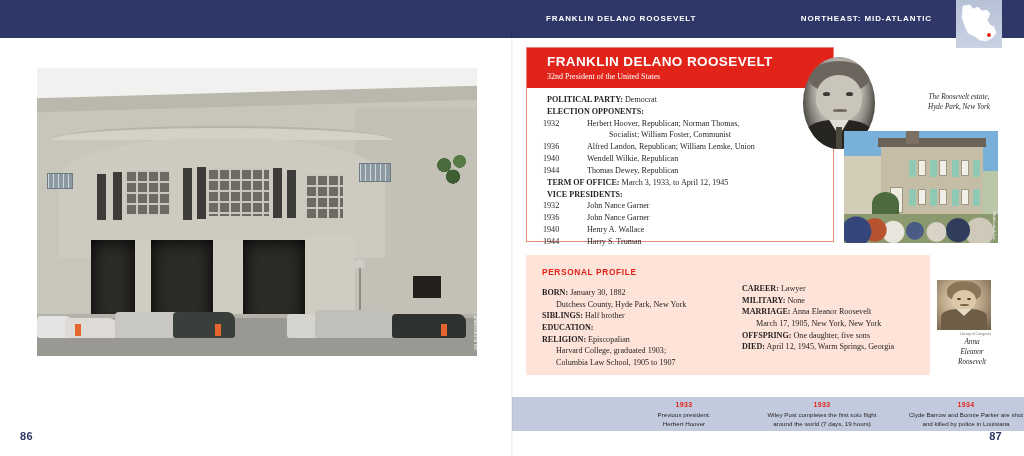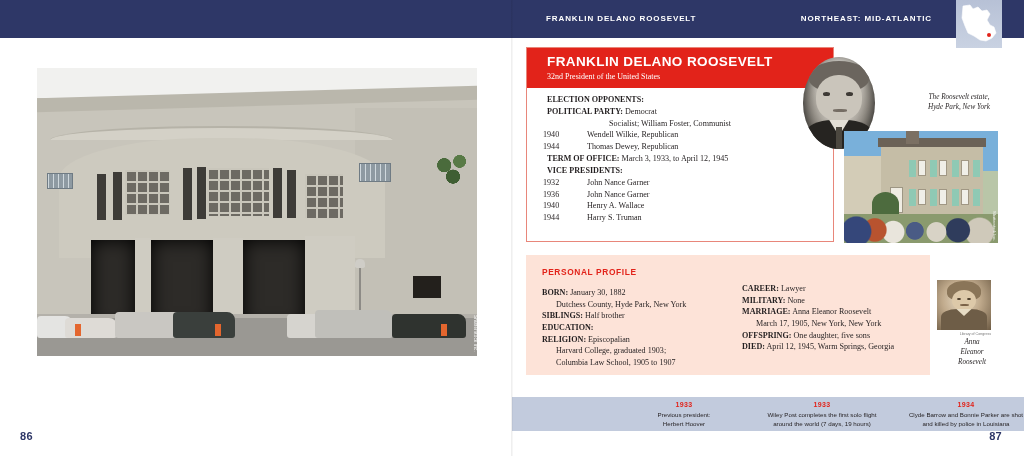--- a/index.html
+++ b/index.html
@@ -375,29 +375,35 @@
       <div class="state-dot"></div>
     </div>
 
     <div class="fact-card">
       <div class="fact-title-bar"></div>
       <div class="fact-title">FRANKLIN DELANO ROOSEVELT</div>
       <div class="fact-sub">32nd President of the United States</div>
 
       <div class="fact-body">
         <div>
-          <b>ELECTION OPPONENTS:</b>
-        </div>
-        <div>
           <b>POLITICAL PARTY:</b>
           <span>Democrat</span>
         </div>
-
+        <div>
+          <b>ELECTION OPPONENTS:</b>
+        </div>
+
+        <div class="indent ind2">
+          <span class="yr">1932</span><span>Herbert Hoover, Republican; Norman Thomas,</span>
+        </div>
         <div class="ind2" style="padding-left:62px">Socialist; William Foster, Communist</div>
 
+        <div class="indent ind2">
+          <span class="yr">1936</span><span>Alfred Landon, Republican; William Lemke, Union</span>
+        </div>
         <div class="indent ind2">
           <span class="yr">1940</span><span>Wendell Wilkie, Republican</span>
         </div>
         <div class="indent ind2">
           <span class="yr">1944</span><span>Thomas Dewey, Republican</span>
         </div>
 
         <div>
           <b>TERM OF OFFICE:</b>
           <span>March 3, 1933, to April 12, 1945</span>

